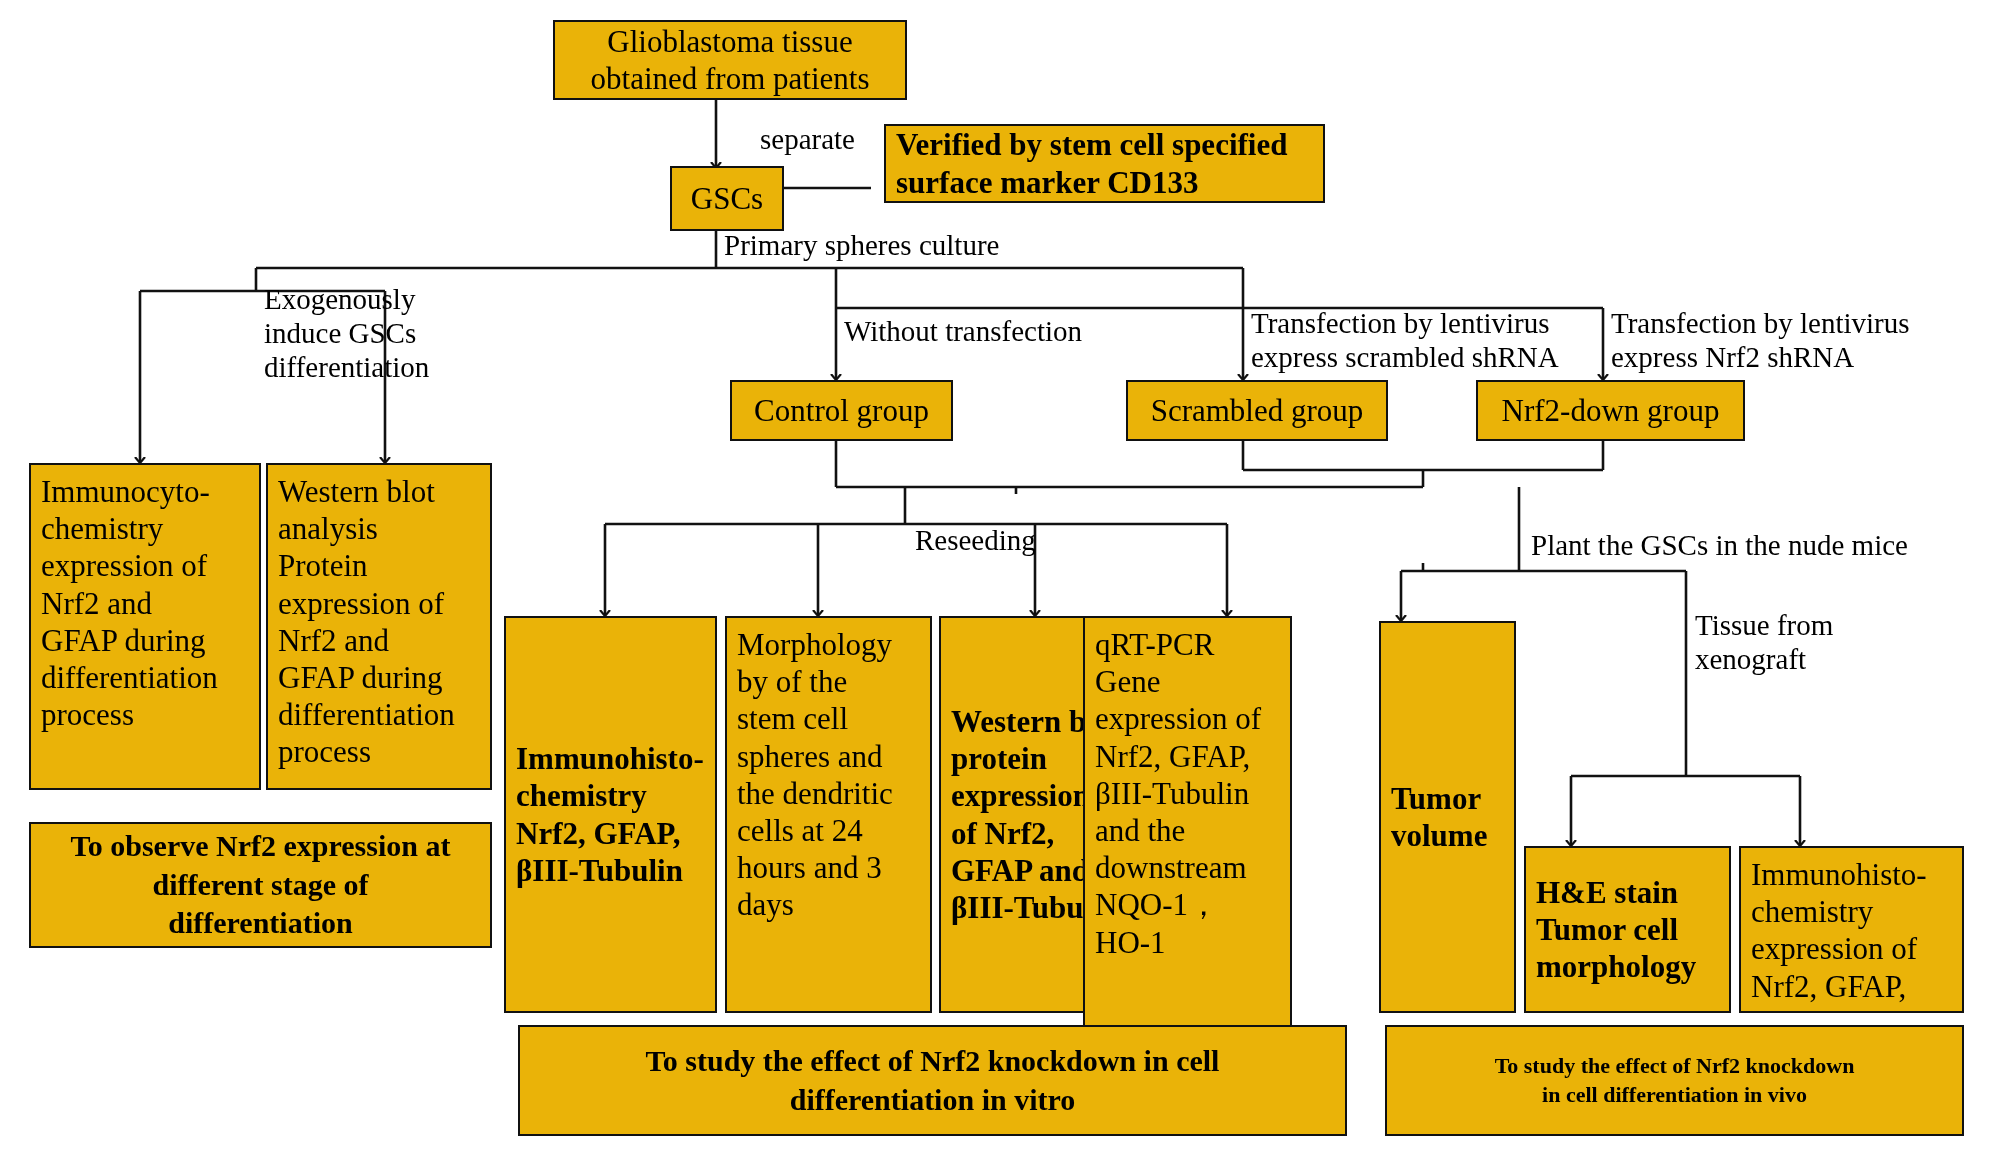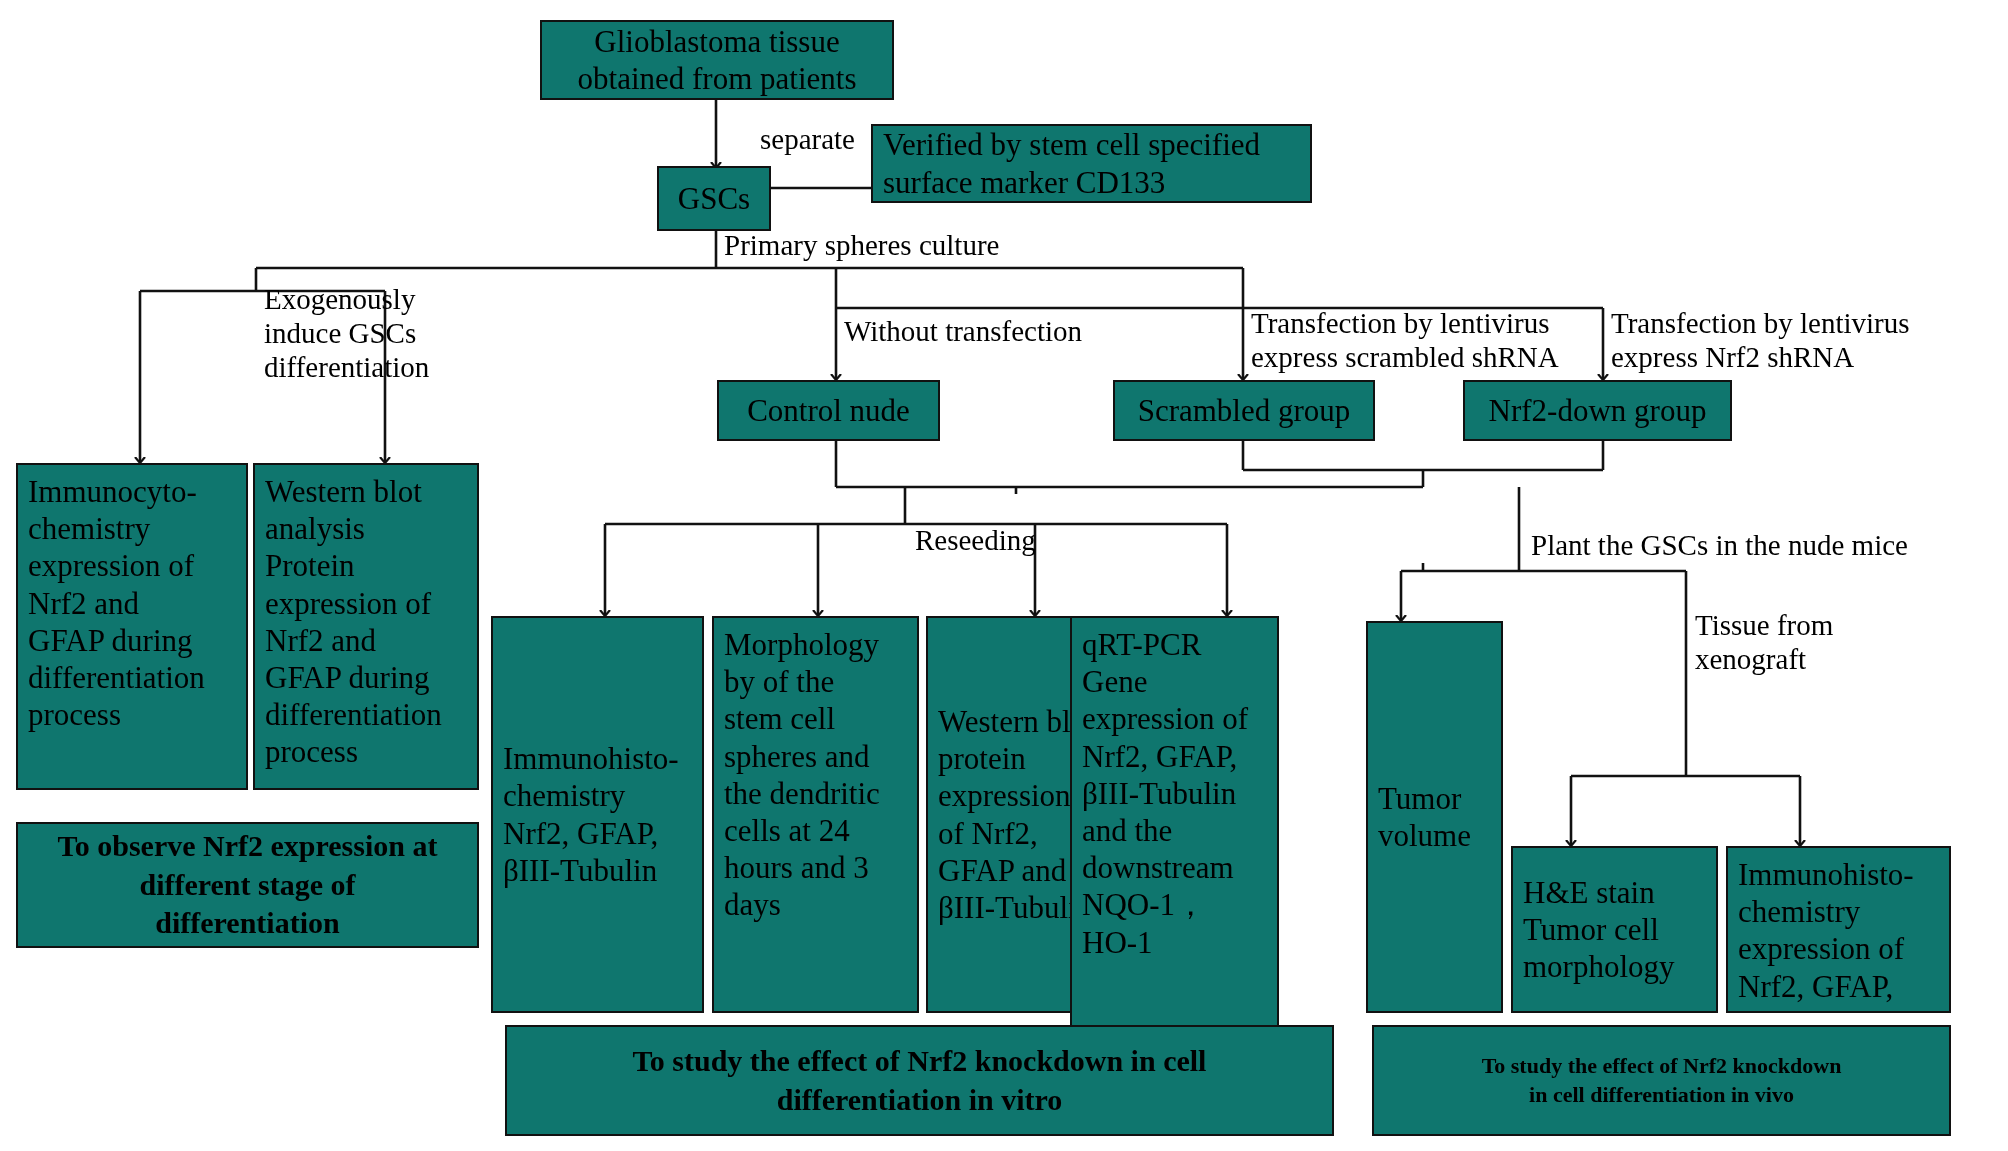--- a/index.html
+++ b/index.html
@@ -22,37 +22,39 @@
     left: 0;
     top: 0;
     width: 2008px;
     height: 1151px;
     pointer-events: none;
   }
   .node {
     position: absolute;
     box-sizing: border-box;
     border: 2px solid #111111;
-    background: #0f766e;
+    background: #eab308;
     padding: 8px 10px;
     line-height: 1.20;
     font-size: 31px;
     white-space: pre-line;
     overflow: hidden;
+    margin-left: 13px;
   }
   .node.center {
     text-align: center;
     display: flex;
     align-items: center;
     justify-content: center;
   }
   .node.mid {
     display: flex;
     align-items: center;
     justify-content: flex-start;
+    font-weight: bold;
   }
   .node.just {
     text-align: justify;
     text-justify: inter-word;
   }
   .node.summary {
     font-weight: bold;
     text-align: center;
     display: flex;
     align-items: center;
@@ -134,21 +136,21 @@
   </svg>
 
   <div class="node center" style="left:540px; top:20px; width:354px; height:80px;">Glioblastoma tissue
 obtained from patients</div>
 
   <div class="node center" style="left:657px; top:166px; width:114px; height:65px; font-size:31px;">GSCs</div>
 
   <div class="node mid" style="left:871px; top:124px; width:441px; height:79px;">Verified by stem cell specified
 surface marker CD133</div>
 
-  <div class="node center" style="left:717px; top:380px; width:223px; height:61px;">Control nude</div>
+  <div class="node center" style="left:717px; top:380px; width:223px; height:61px;">Control group</div>
 
   <div class="node center" style="left:1113px; top:380px; width:262px; height:61px;">Scrambled  group</div>
 
   <div class="node center" style="left:1463px; top:380px; width:269px; height:61px;">Nrf2-down group</div>
 
   <div class="node just" style="left:16px; top:463px; width:232px; height:327px;">Immunocyto-
 chemistry
 expression of
 Nrf2 and
 GFAP during

